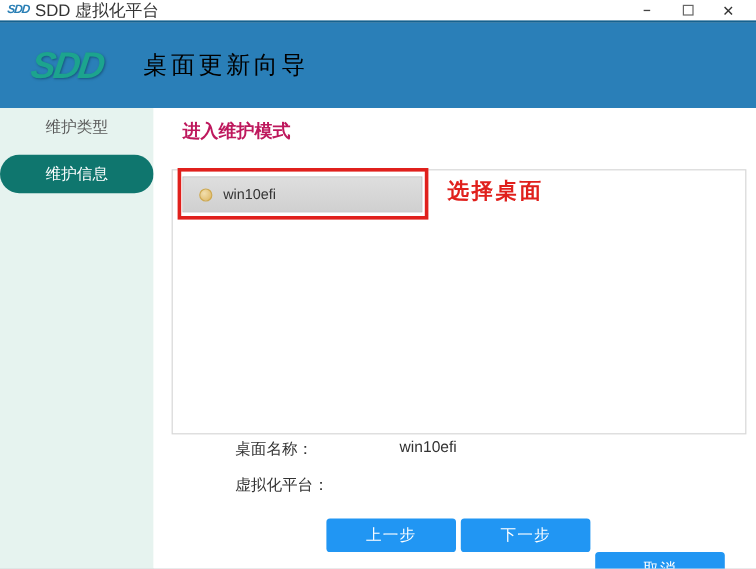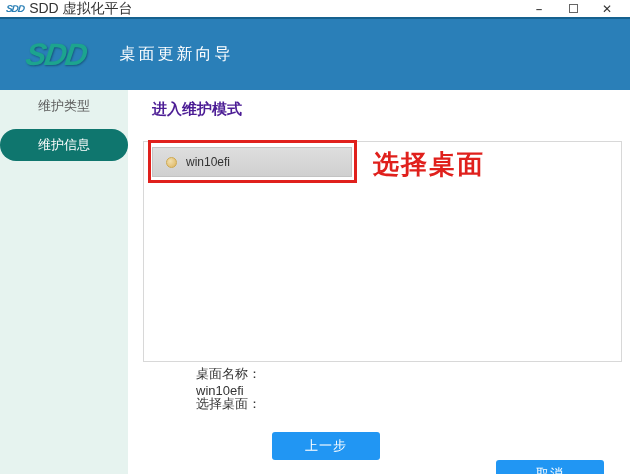--- a/index.html
+++ b/index.html
@@ -32,60 +32,60 @@
   .header {
     position:absolute; left:0; top:19px; width:630px; height:71px;
     background:#2a7fb8; display:flex; align-items:center;
   }
   .header .logo {
     font-style:italic; font-weight:bold; font-size:31px; color:#1ca48e;
     letter-spacing:-2px; margin-left:26px; transform:skewX(-8deg);
     text-shadow:1px 1px 2px rgba(0,40,60,.45);
   }
   .header .wizard-title {
-    color:#ffffff; font-size:16px; letter-spacing:3px; margin-left:34px;
+    color:#000000; font-size:20px; letter-spacing:3px; margin-left:34px;
   }
   
   .sidebar {
     position:absolute; left:0; top:90px; width:128px; height:384px;
     background:#e6f3ef; 
   }
   .side-item {
     width:128px; height:32px; display:flex; align-items:center; justify-content:center;
     font-size:13px; color:#5a5a5a; margin-bottom:7px; cursor:pointer;
   }
   .side-item.active { background:#0f766e; color:#ffffff;border-radius:16px; }
   .main { position:absolute; left:128px; top:90px; width:502px; height:384px; background:#fff; }
   .heading {
-    position:absolute; left:24px; top:10px; font-size:15px; font-weight:bold; color:#4c1d95;
+    position:absolute; left:24px; top:10px; font-size:15px; font-weight:bold; color:#be185d;
   }
   .listbox {
     position:absolute; left:15px; top:51px; width:479px; height:221px;
     background:#fff; border:1px solid #d8d8d8;
   }
   .desktop-item {
     position:absolute; left:8px; top:5px; width:200px; height:30px;
     background:linear-gradient(#dedede,#d0d0d0); border:1px solid #c3c3c3;
     display:flex; align-items:center; font-size:12px; color:#333; cursor:pointer;
   }
   .desktop-item .vm-icon {
     width:11px; height:11px; border-radius:50%; margin:0 9px 0 13px;
     background:radial-gradient(circle at 35% 35%, #f2dfae, #dcb45f);
     border:1px solid #cfa94f; display:inline-block;
   }
   .anno-rect {
     position:absolute; left:20px; top:50px; width:209px; height:43px;
     border:3px solid #e0201c; pointer-events:none;
   }
   .anno-text {
-    position:absolute; left:245px; top:57px; font-size:26px; font-weight:bold;
+    position:absolute; left:245px; top:57px; font-size:18px; font-weight:bold;
     color:#e0201c; letter-spacing:2px;
   }
   .field-row { position:absolute; left:68px; display:flex; }
-  .field-row.row-0 { top:275px;flex-direction:column; }
+  .field-row.row-0 { top:275px; }
   .field-row.row-1 { top:305px; }
   .field-label { width:137px; font-size:13px; color:#333; }
   .field-value { font-size:13px; color:#333; }
   .btn {
     position:absolute; top:342px; width:108px; height:28px;
     background:#2196f3; color:#fff; border:none; border-radius:3px;
     font-size:13px; font-family:inherit; cursor:pointer; letter-spacing:1px;
   }
   .btn.prev { left:144px; }
   .btn.next { left:256px; }
@@ -134,21 +134,22 @@
     </div>
 
     <div class="anno-rect"></div>
     <div class="anno-text">选择桌面</div>
 
     <div class="field-row row-0">
       <span class="field-label">桌面名称：</span>
       <span class="field-value">win10efi</span>
     </div>
     <div class="field-row row-1">
-      <span class="field-label">选择桌面：</span>
+      <span class="field-label">虚拟化平台：</span>
       <span class="field-value"></span>
     </div>
 
     <button class="btn prev">上一步</button>
+    <button class="btn next">下一步</button>
     <button class="btn cancel">取消</button>
   </div>
 
 </div>
 
 </body></html>

